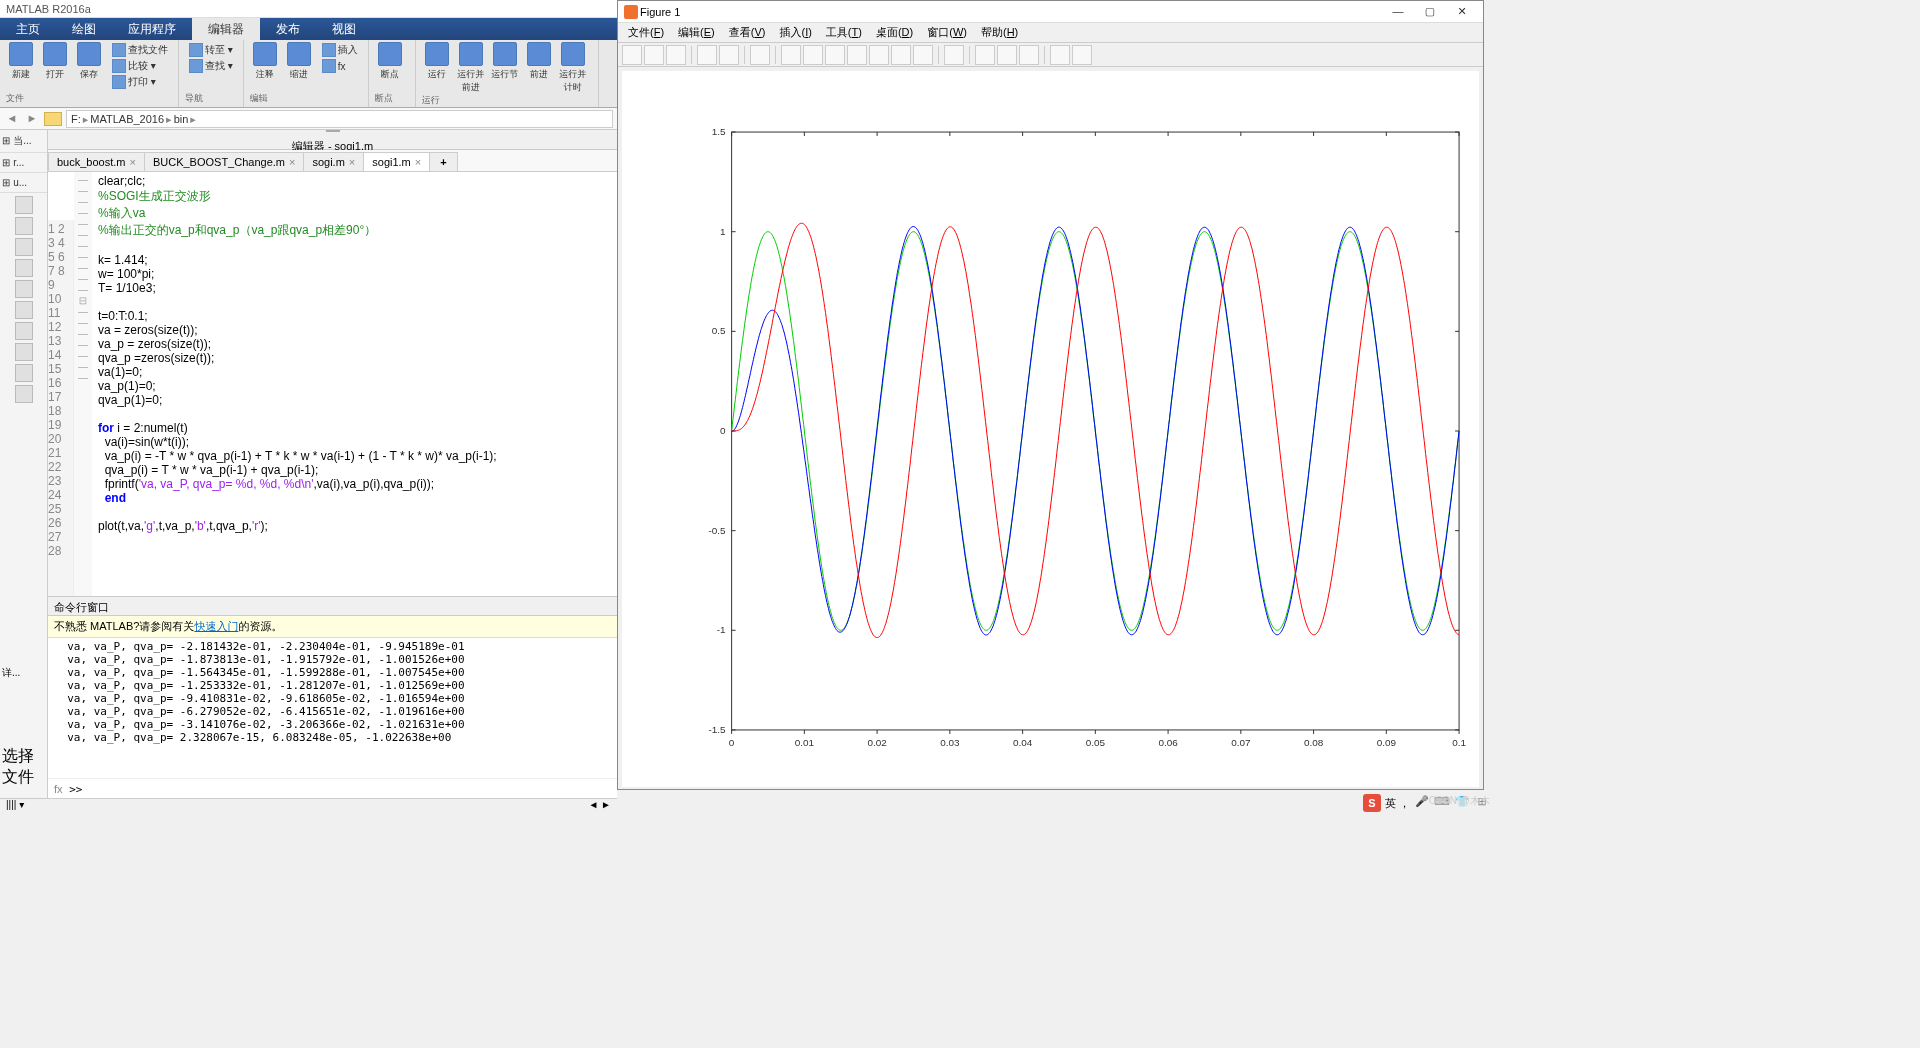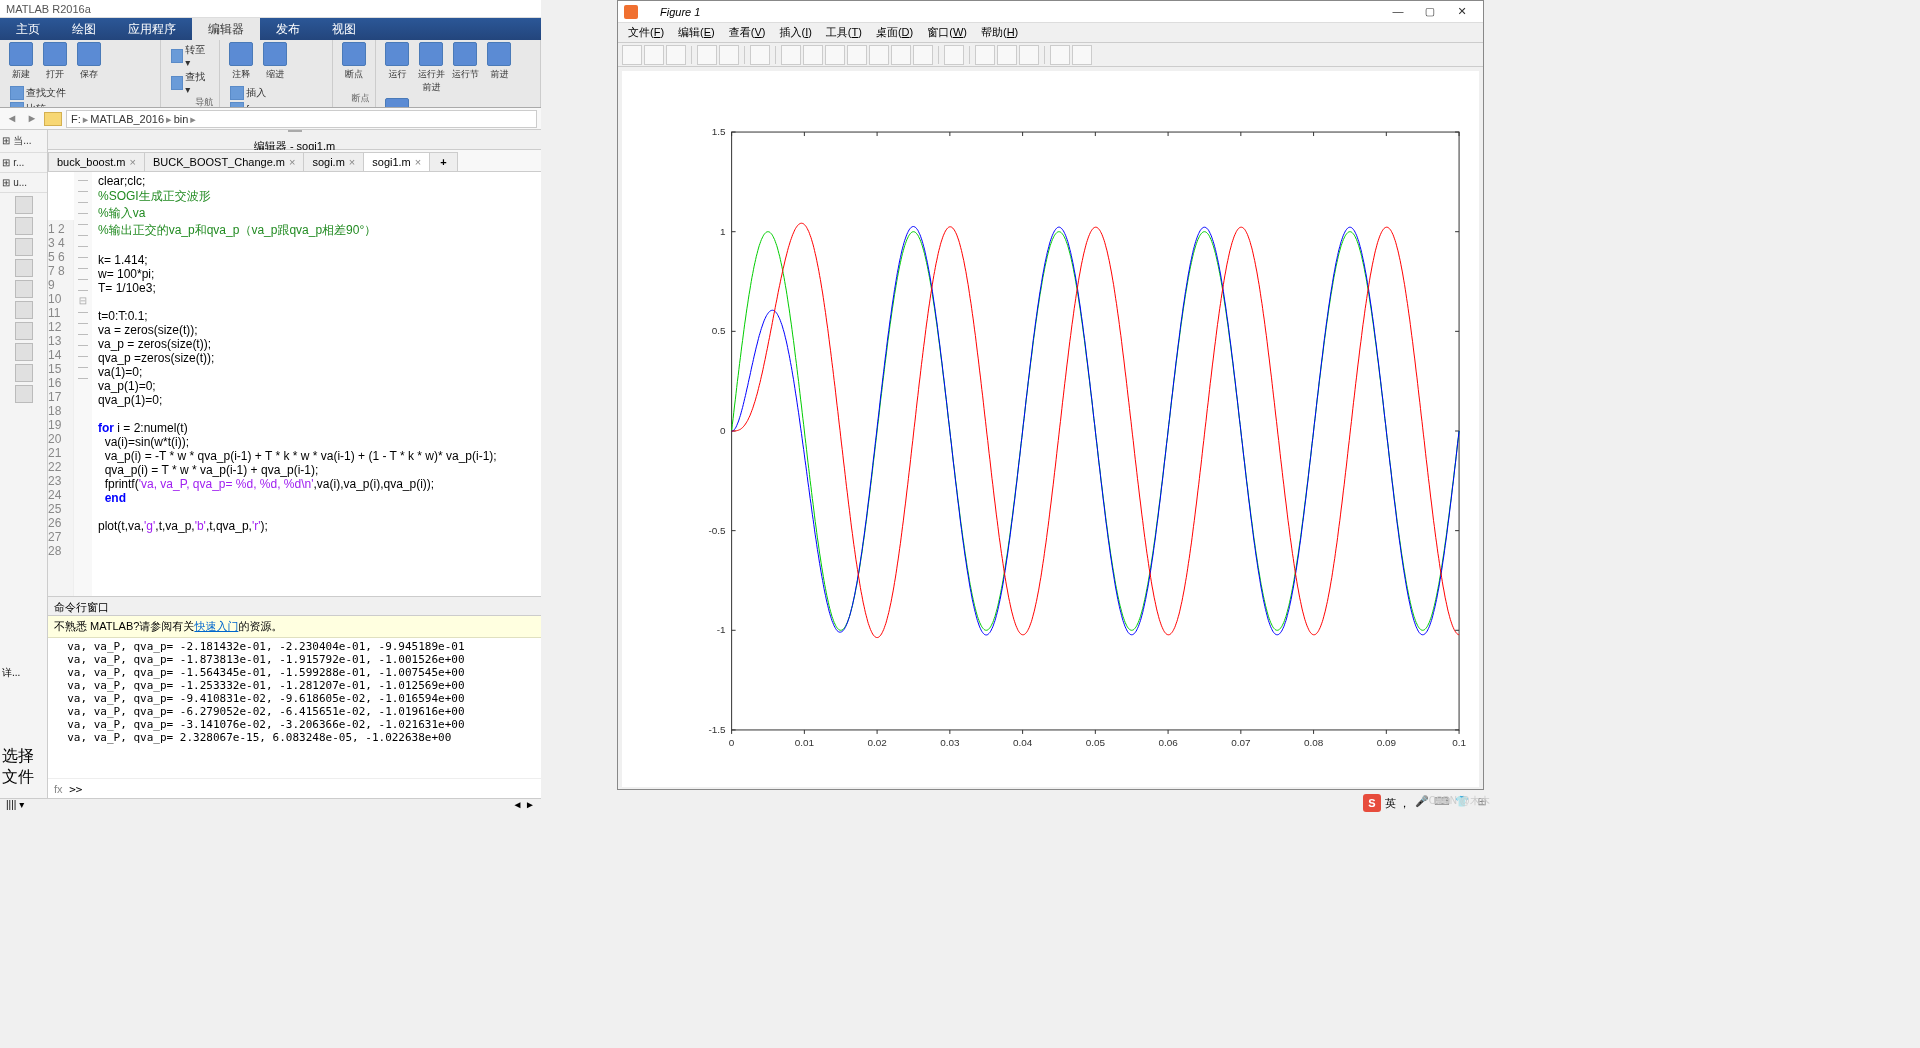--- a/index.html
+++ b/index.html
@@ -1,29 +1,29 @@
 <!DOCTYPE html>
 <html><head>
 <meta charset="utf-8">
 <style>
 * { margin:0; padding:0; box-sizing:border-box; font-family:"Microsoft YaHei",Arial,sans-serif; }
 body { width:1500px; height:812px; background:#f0f0f0; overflow:hidden; font-size:11px; position:relative; }
-.matlab-window { position:absolute; left:0; top:0; width:541px; height:812px; background:#a21caf; }
+.matlab-window { position:absolute; left:0; top:0; width:617px; height:812px; background:#a21caf; }
 .titlebar { height:18px; background:#fff; color:#555; padding:0 6px; line-height:18px; border-bottom:1px solid #ddd; }
 .ribbon-tabs { height:22px; background:linear-gradient(#2b5797,#23457c); display:flex; }
 .ribbon-tab { padding:0 16px; line-height:22px; color:#fff; font-size:12px; cursor:pointer; }
 .ribbon-tab.active { background:#e8e8e8; color:#333; }
 .ribbon-body { height:68px; background:#e8e8e8; border-bottom:1px solid #aaa; display:flex; overflow:hidden; }
 .ribbon-group { border-right:1px solid #ccc; padding:2px 6px; display:flex; flex-direction:column; justify-content:space-between; }
 .ribbon-btns { display:flex; gap:4px; align-items:flex-start; flex-wrap:wrap; }
 .rbtn-big { width:30px; text-align:center; font-size:9px; color:#333; cursor:pointer; }
 .rbtn-big .ico { width:24px; height:24px; margin:0 auto 2px; background:#5b8bd4; border:1px solid #4a7ab8; border-radius:2px; }
 .rbtn-small { font-size:10px; color:#333; padding:1px 4px; cursor:pointer; display:flex; align-items:center; gap:2px; }
 .rbtn-small .ico { width:14px; height:14px; background:#6a9bd8; border:1px solid #5a8bc8; }
-.ribbon-group-label { font-size:9px; color:#666; text-align:right; }
+.ribbon-group-label { font-size:9px; color:#666; text-align:left; }
 .pathbar { height:22px; background:#f8f8f8; border-bottom:1px solid #ccc; display:flex; align-items:center; padding:0 4px; gap:4px; }
 .nav-arrow { width:16px; height:16px; color:#888; cursor:pointer; text-align:center; line-height:14px; }
 .path-box { flex:1; background:#fff; border:1px solid #ccc; height:18px; line-height:16px; padding:0 4px; display:flex; align-items:center; gap:2px; }
 .path-seg { color:#333; cursor:pointer; }
 .path-sep { color:#888; }
 .main-area { height:668px; display:flex; }
 .side-strip { width:48px; background:#f4f4f4; border-right:1px solid #ccc; font-size:10px; }
 .side-tab { writing-mode:horizontal-tb; padding:4px 2px; border-bottom:1px solid #ddd; cursor:pointer; color:#333; }
 .side-icon { width:18px; height:18px; margin:3px auto; background:#e0e0e0; border:1px solid #bbb; cursor:pointer; }
 .editor-pane { flex:1; display:flex; flex-direction:column; }
@@ -44,21 +44,21 @@
 .cmd-hint { background:#ffffe0; padding:3px 6px; border-bottom:1px solid #e0e0c0; }
 .cmd-hint a { color:#0066cc; }
 .cmd-body { height:140px; overflow:auto; background:#fff; font-family:Consolas,monospace; font-size:11px; padding:2px 6px; white-space:pre; color:#000; }
 .cmd-prompt { height:20px; background:#fff; font-family:Consolas,monospace; padding:0 6px; line-height:20px; border-top:1px solid #eee; }
 .bottom-strip { height:18px; background:#f0f0f0; border-top:1px solid #ccc; display:flex; justify-content:space-between; padding:0 6px; font-size:10px; }
 .label-left { position:absolute; left:0; top:662px; width:48px; background:#f4f4f4; font-size:10px; padding:4px 2px; border-right:1px solid #ccc; }
 .label-left2 { position:absolute; left:0; bottom:20px; width:48px; background:#f4f4f4; font-size:16px; padding:4px 2px; border-right:1px solid #ccc; }
 
 .figure-window { position:absolute; left:617px; top:0; width:867px; height:790px; background:#f0f0f0; border:1px solid #888; }
 .fig-titlebar { height:22px; background:#fff; display:flex; align-items:center; padding:0 6px; justify-content:space-between; border-bottom:1px solid #ddd; }
-.fig-title-left { display:flex; align-items:center; gap:22px;font-style:italic; }
+.fig-title-left { display:flex; align-items:center; gap:2px; }
 .fig-logo { width:14px; height:14px; background:#f07030; border-radius:2px; }
 .fig-winbtns { display:flex; gap:2px; }
 .fig-winbtn { width:30px; height:18px; text-align:center; line-height:16px; background:#fff; border:none; cursor:pointer; color:#333;}
 .fig-menubar { height:20px; background:#f0f0f0; display:flex; gap:2px; padding:0 4px; border-bottom:1px solid #ccc; }
 .fig-menu { padding:2px 6px; cursor:pointer; }
 .fig-toolbar { height:24px; background:#f0f0f0; display:flex; align-items:center; padding:0 4px; gap:2px; border-bottom:1px solid #ccc; }
 .fig-tbtn { width:20px; height:20px; background:#f8f8f8; border:1px solid #ccc; cursor:pointer; }
 .fig-sep { width:1px; height:18px; background:#ccc; margin:0 3px; }
 .fig-canvas { background:#fff; margin:4px; height:716px; position:relative; }
 .fig-canvas svg { width:100%; height:100%; }

